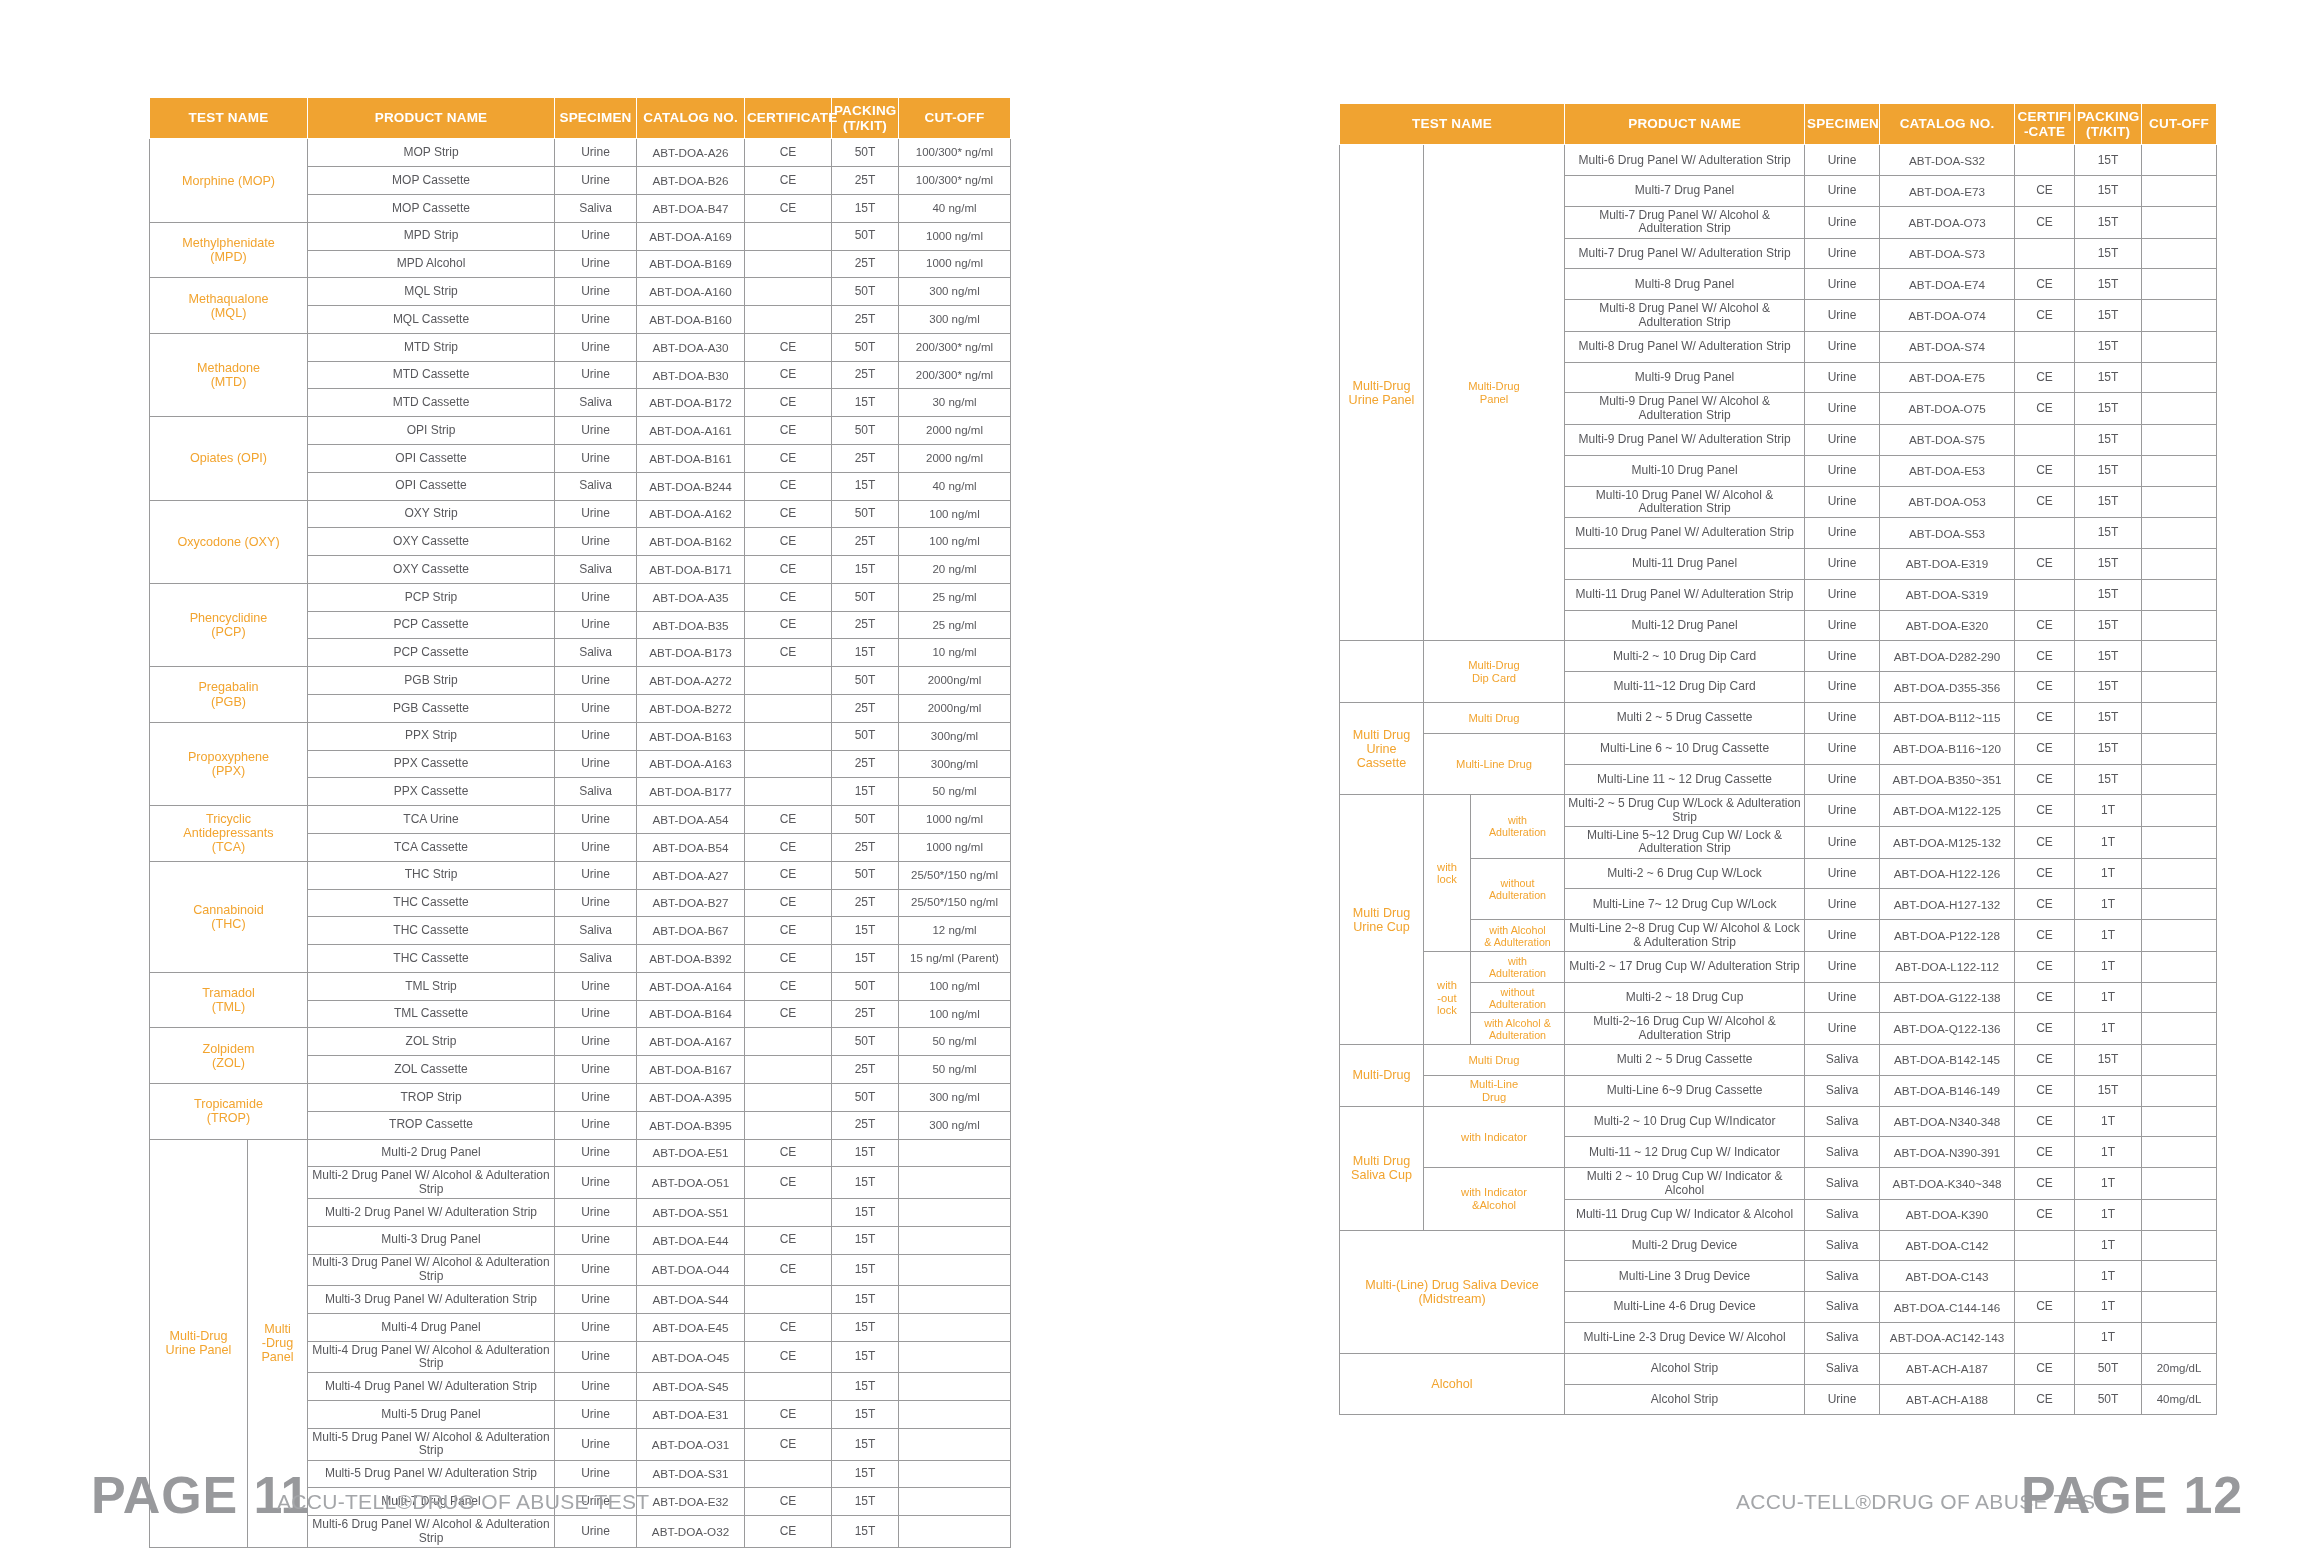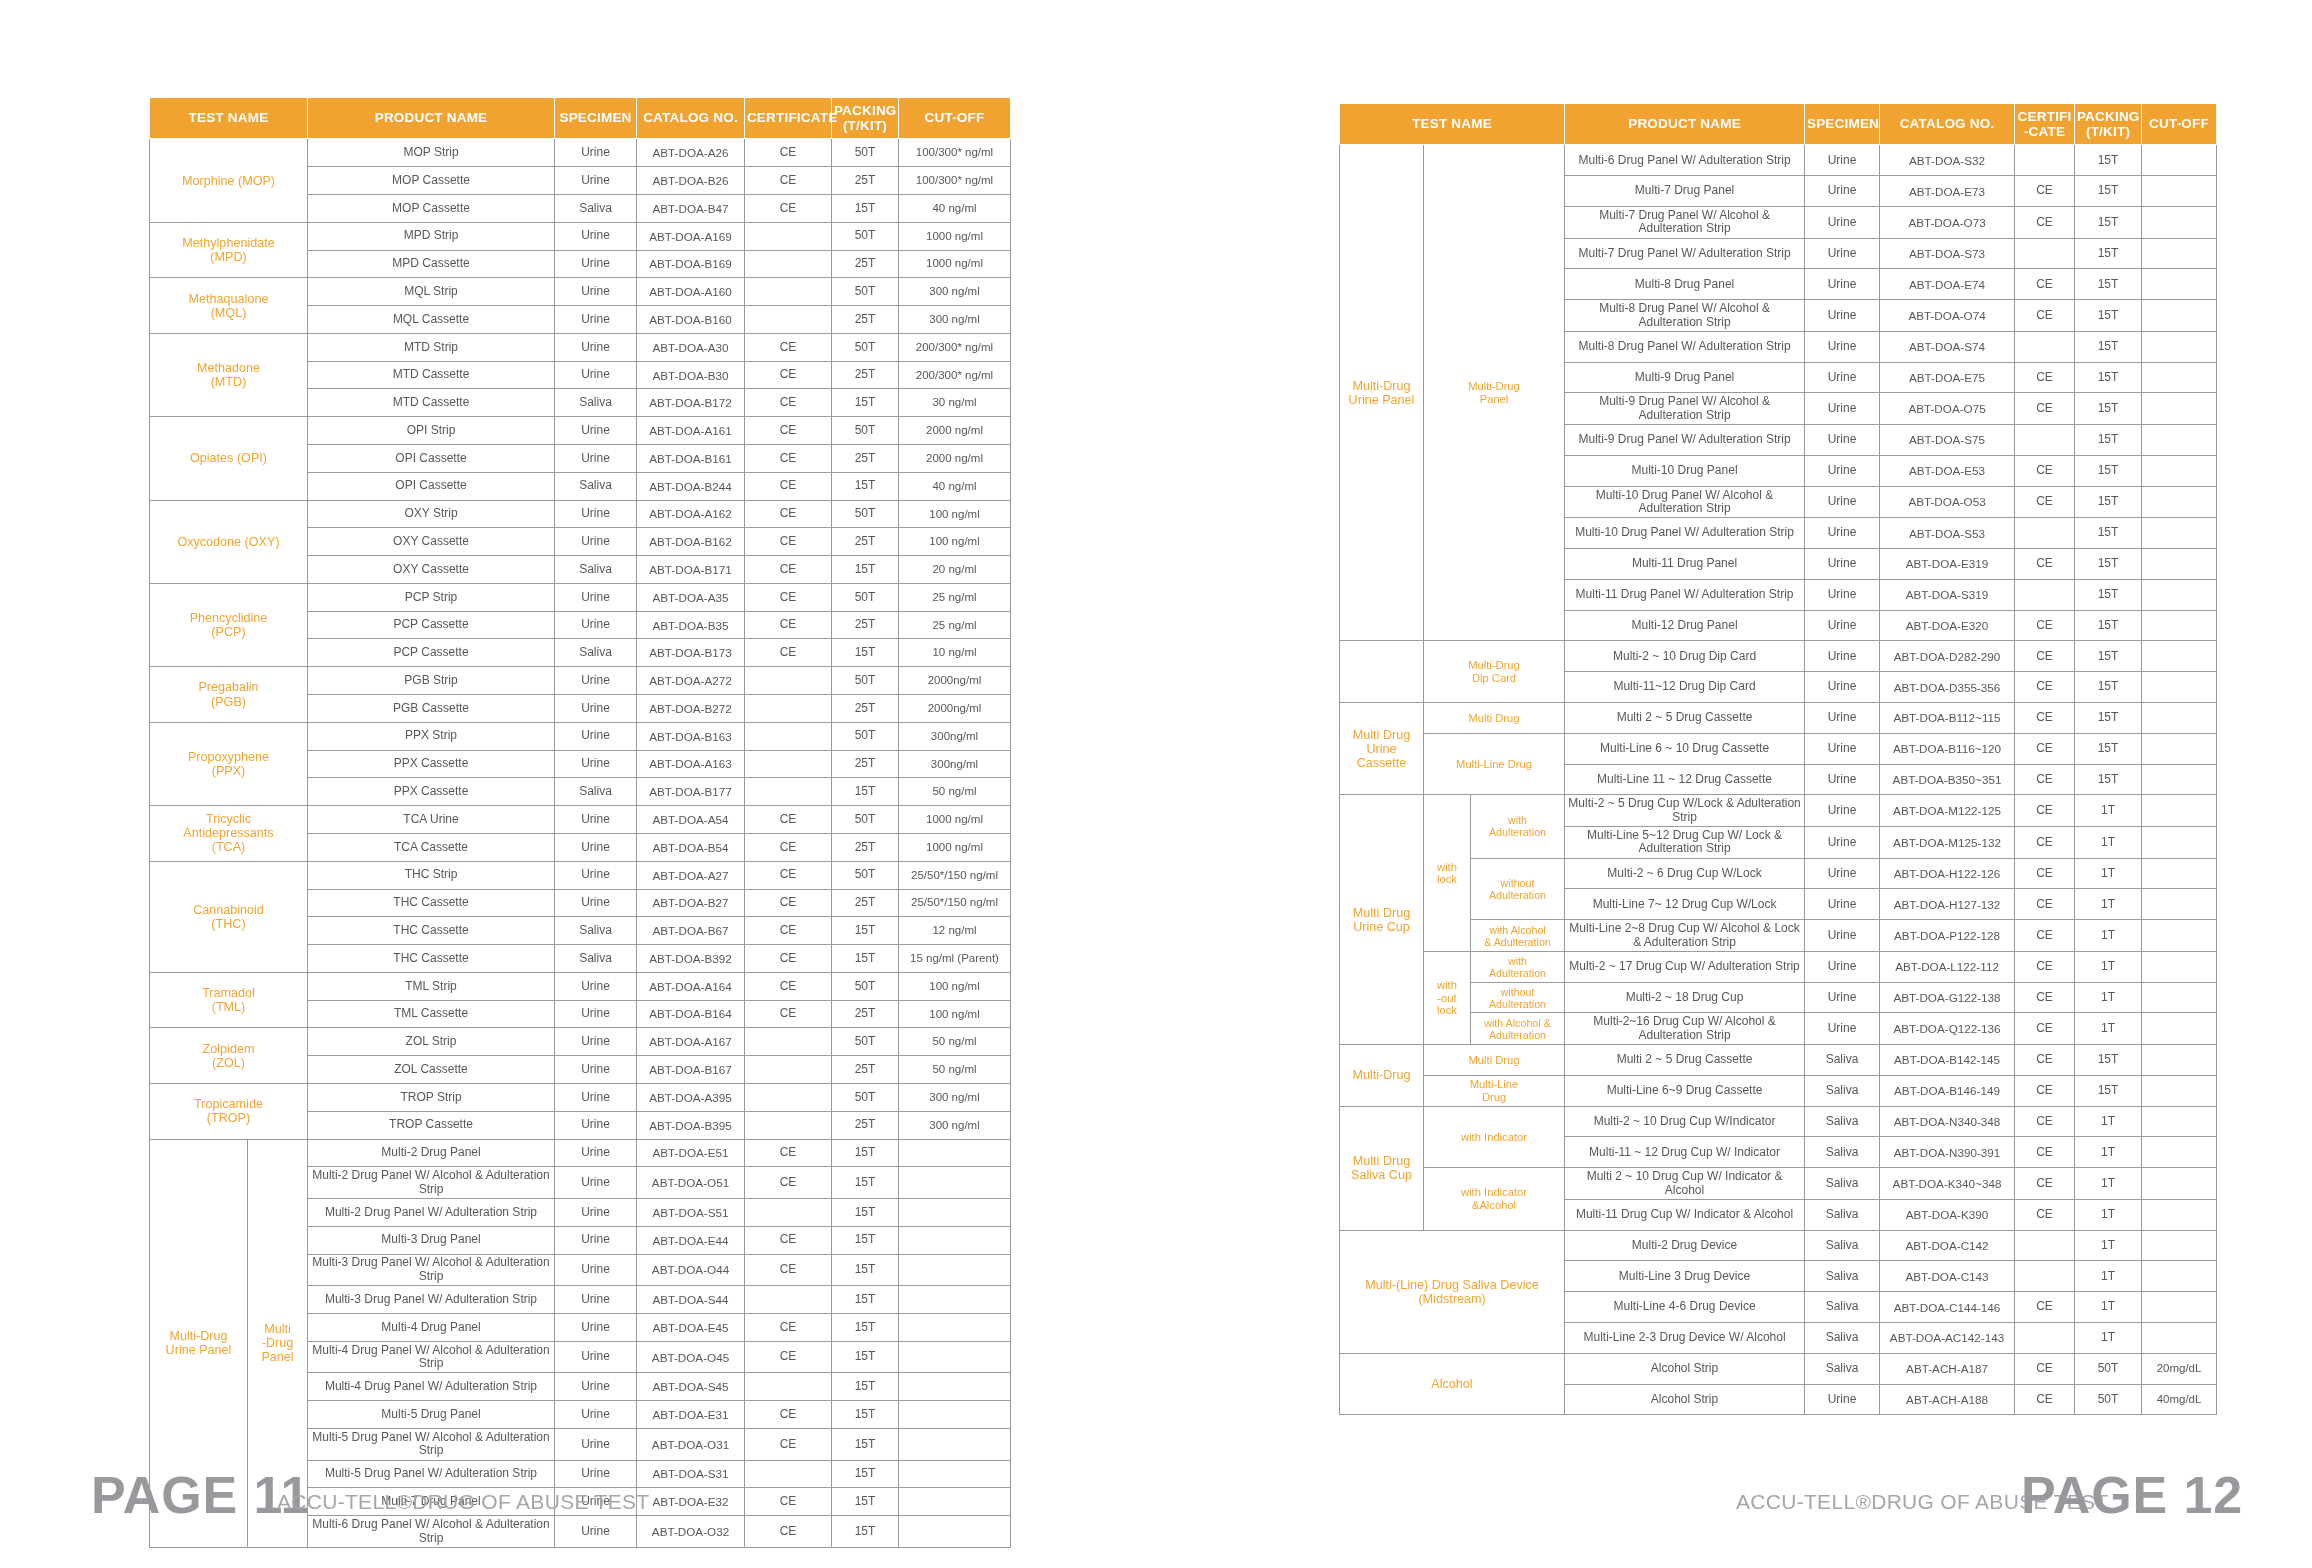--- a/index.html
+++ b/index.html
@@ -86,21 +86,21 @@
             <td class="g-label" rowspan="2" colspan="2">Methylphenidate
 (MPD)</td>
             <td class="c-prod">MPD Strip</td>
             <td class="c-spec">Urine</td>
             <td class="c-cat">ABT-DOA-A169</td>
             <td class="c-cert"></td>
             <td class="c-pack">50T</td>
             <td class="c-cut">1000 ng/ml</td>
           </tr>
           <tr>
-            <td class="c-prod">MPD Cassette</td>
+            <td class="c-prod">MPD Alcohol</td>
             <td class="c-spec">Urine</td>
             <td class="c-cat">ABT-DOA-B169</td>
             <td class="c-cert"></td>
             <td class="c-pack">25T</td>
             <td class="c-cut">1000 ng/ml</td>
           </tr>
           <tr>
             <td class="g-label" rowspan="2" colspan="2">Methaqualone
 (MQL)</td>
             <td class="c-prod">MQL Strip</td>

